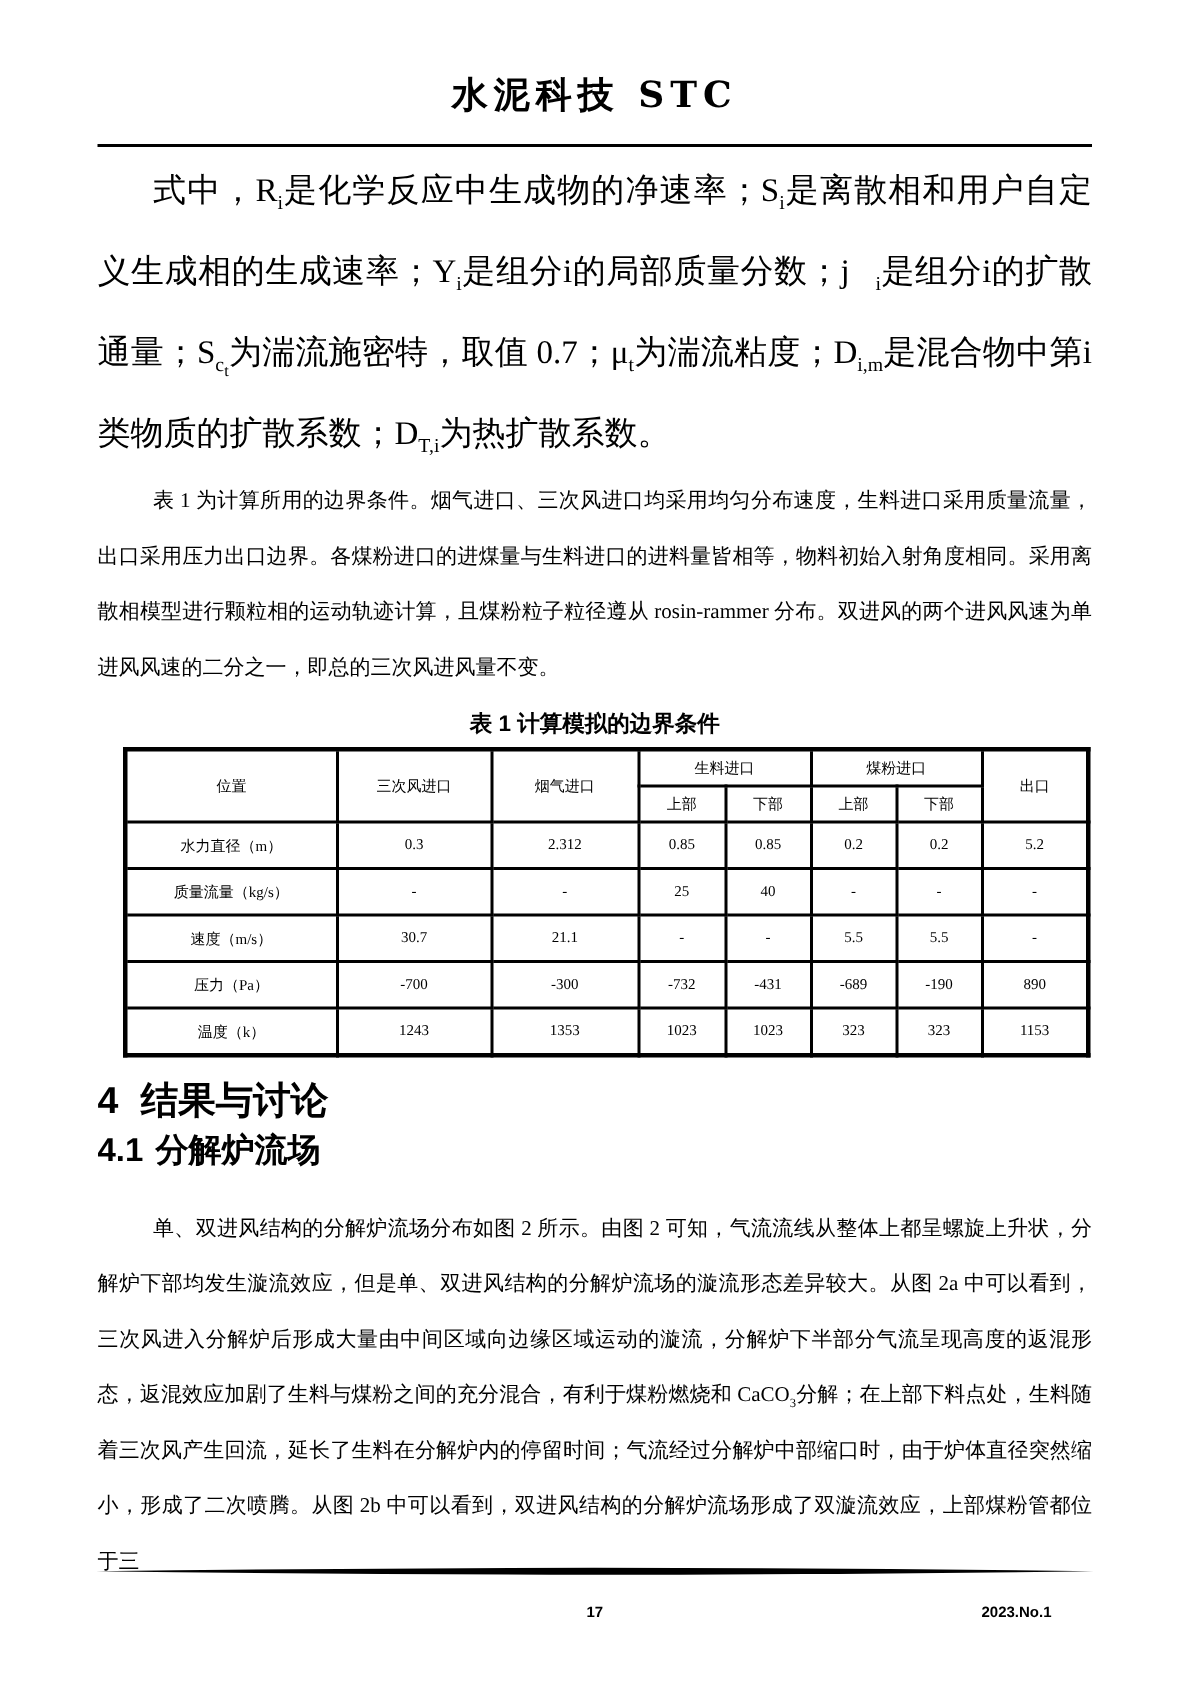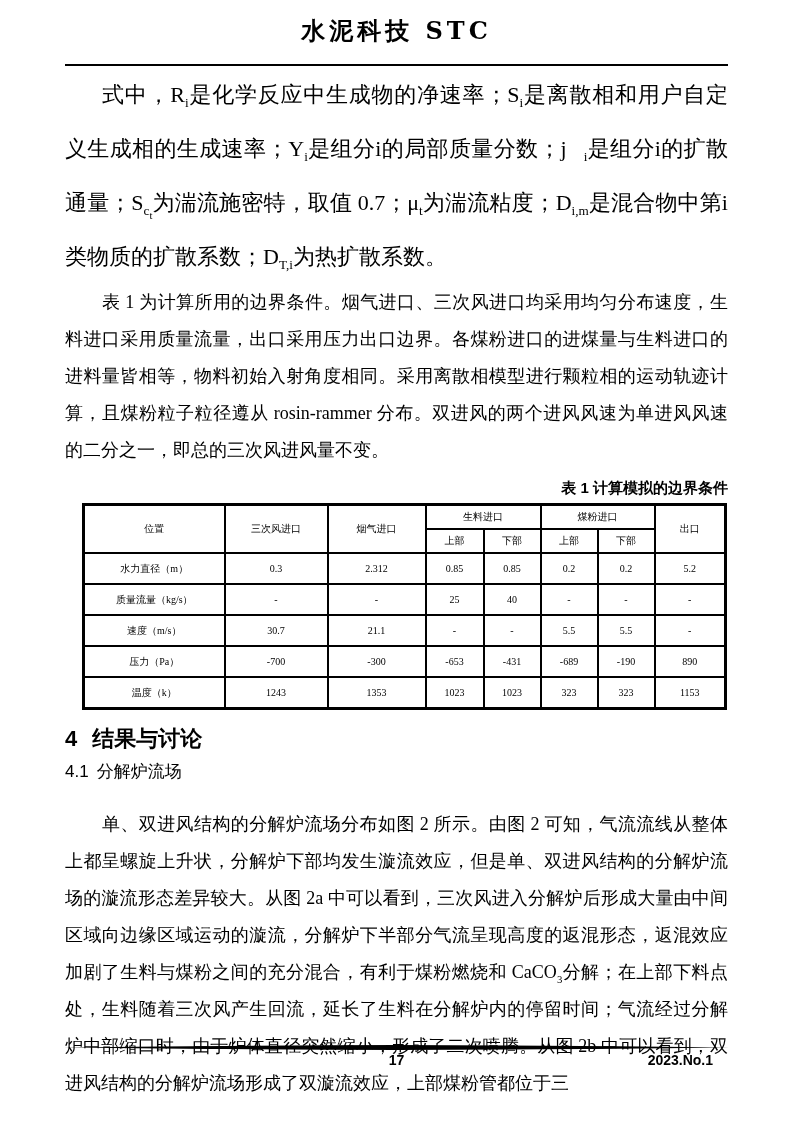--- a/index.html
+++ b/index.html
@@ -5,21 +5,21 @@
   html, body { margin: 0; padding: 0; background: #ffffff; }
   .page {
     position: relative;
     width: 793px;
     height: 1122px;
     margin: 0 auto;
     background: #ffffff;
     color: #000000;
     font-family: "Liberation Serif", "DejaVu Serif", serif;
     box-sizing: border-box;
-    padding: 14px 65px 0 65px;
+    padding: 46px 65px 0 65px;
     overflow: hidden;
   }
   
   .journal-title {
     text-align: center;
     font-size: 24px;
     line-height: 34px;
     font-weight: 700;
     letter-spacing: 4px;
     font-family: "DejaVu Serif", "Liberation Serif", serif;
@@ -30,27 +30,27 @@
     margin: 16px 0 0 0;
   }
   
   .body-para {
     margin: 0;
     text-align: justify;
     text-justify: inter-ideograph;
     word-break: break-all;
   }
   .p-formula { font-size: 22px;   line-height: 54px; text-indent: 37px; margin-top: 2px; }
-  .p-normal  { font-size: 18px; line-height: 37px; text-indent: 37px; }
+  .p-normal  { font-size: 14px; line-height: 37px; text-indent: 37px; }
   sub { font-size: 0.60em; line-height: 0; }
   sub sub { font-size: 0.82em; line-height: 0; }
   
   .table-caption {
     margin-top: 9px;
-    text-align: right;
+    text-align: center;
     font-family: "Liberation Sans", "DejaVu Sans", sans-serif;
     font-weight: 700;
     font-size: 15px;
     line-height: 20px;
   }
   table.btable {
     border-collapse: collapse;
     table-layout: fixed;
     width: 642px;
     margin: 5px 0 0 17px;
@@ -64,52 +64,52 @@
     padding: 0;
     overflow: hidden;
     white-space: nowrap;
   }
   table.btable tr.hdr td { height: 22px; }
   table.btable tr.datarow td { height: 29px; }
   
   .h-section {
     font-family: "Liberation Sans", "DejaVu Sans", sans-serif;
     font-weight: 700;
-    font-size: 22px;
+    font-size: 25px;
     line-height: 26px;
     margin-top: 16px;
   }
   .h-section .num { margin-right: 15px; }
   .h-subsection {
     font-family: "Liberation Sans", "DejaVu Sans", sans-serif;
-    font-weight: 400;
-    font-size: 17px;
+    font-weight: 700;
+    font-size: 22px;
     line-height: 24px;
     margin-top: 8px;
   }
   .h-subsection .num { margin-right: 8px; }
   .p3 { margin-top: 22px; }
   
   .footer {
     position: absolute;
     left: 64px;
     right: 64px;
     top: 1044px;
   }
   .footer-rule { display: block; width: 100%; height: 7px; }
   .footer-texts {
     position: relative;
-    margin-top: 1px;
-    font-family: "Liberation Sans", "DejaVu Sans", sans-serif;
-    font-size: 14px;
+    margin-top: 17px;
+    font-family: "Liberation Sans", "DejaVu Sans", sans-serif;
+    font-size: 10px;
     font-weight: 700;
     text-align: center;
     line-height: 16px;
   }
-  .issue-number { position: absolute; right: 16px; top: 0; }
+  .issue-number { position: absolute; right: 28px; top: 0; }
 </style>
 </head>
 <body>
 
 <div class="page">
 
   <div class="journal-title">水泥科技 STC</div>
   <hr class="header-rule">
 
   <p class="body-para p-formula">式中，R<sub>i</sub>是化学反应中生成物的净速率；S<sub>i</sub>是离散相和用户自定义生成相的生成速率；Y<sub>i</sub>是组分i的局部质量分数；j⃗<sub>i</sub>是组分i的扩散通量；S<sub>c</sub><sub><sub>t</sub></sub>为湍流施密特，取值 0.7；μ<sub>t</sub>为湍流粘度；D<sub>i,m</sub>是混合物中第i类物质的扩散系数；D<sub>T,i</sub>为热扩散系数。</p>
@@ -171,21 +171,21 @@
         <td>-</td>
         <td>-</td>
         <td>5.5</td>
         <td>5.5</td>
         <td>-</td>
       </tr>
       <tr class="datarow">
         <td>压力（Pa）</td>
         <td>-700</td>
         <td>-300</td>
-        <td>-653</td>
+        <td>-732</td>
         <td>-431</td>
         <td>-689</td>
         <td>-190</td>
         <td>890</td>
       </tr>
       <tr class="datarow">
         <td>温度（k）</td>
         <td>1243</td>
         <td>1353</td>
         <td>1023</td>

